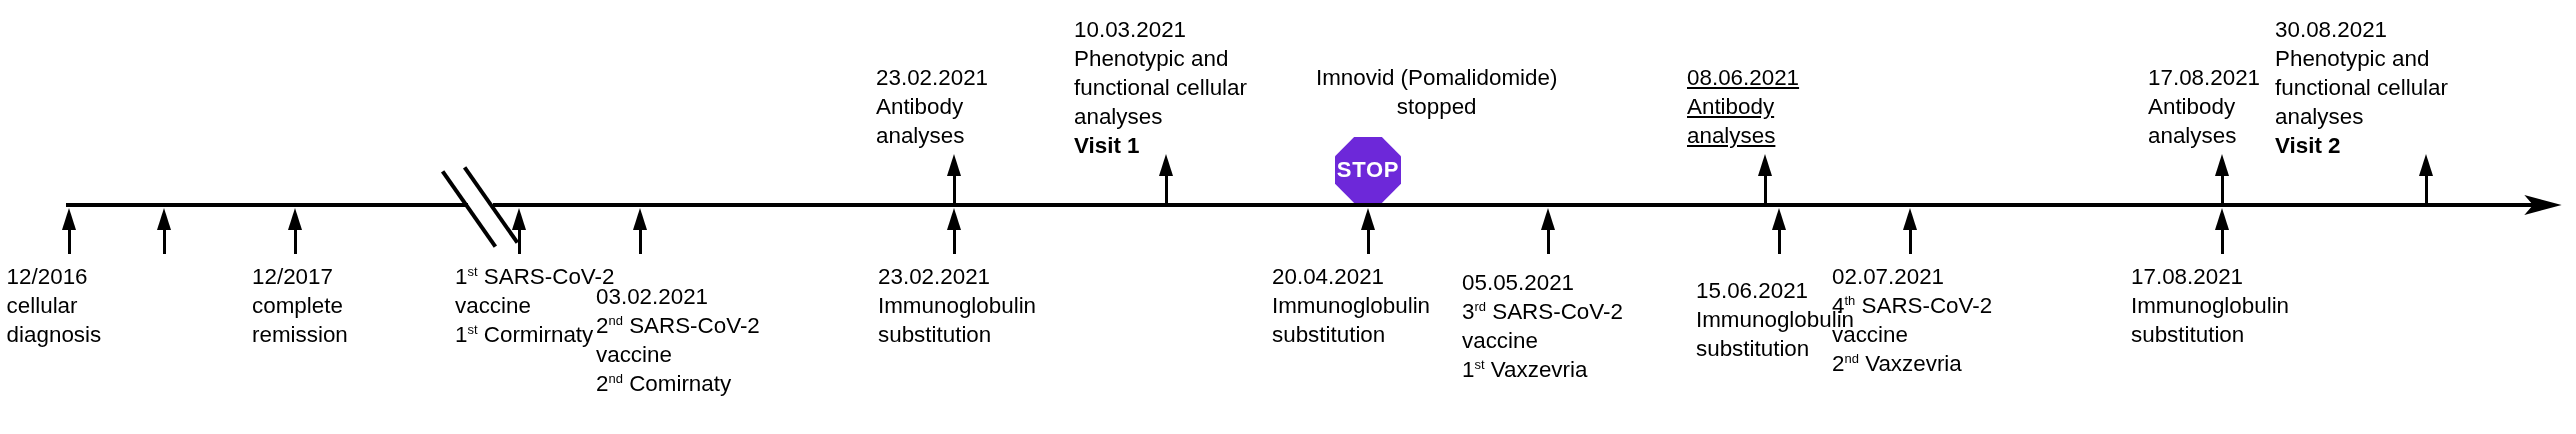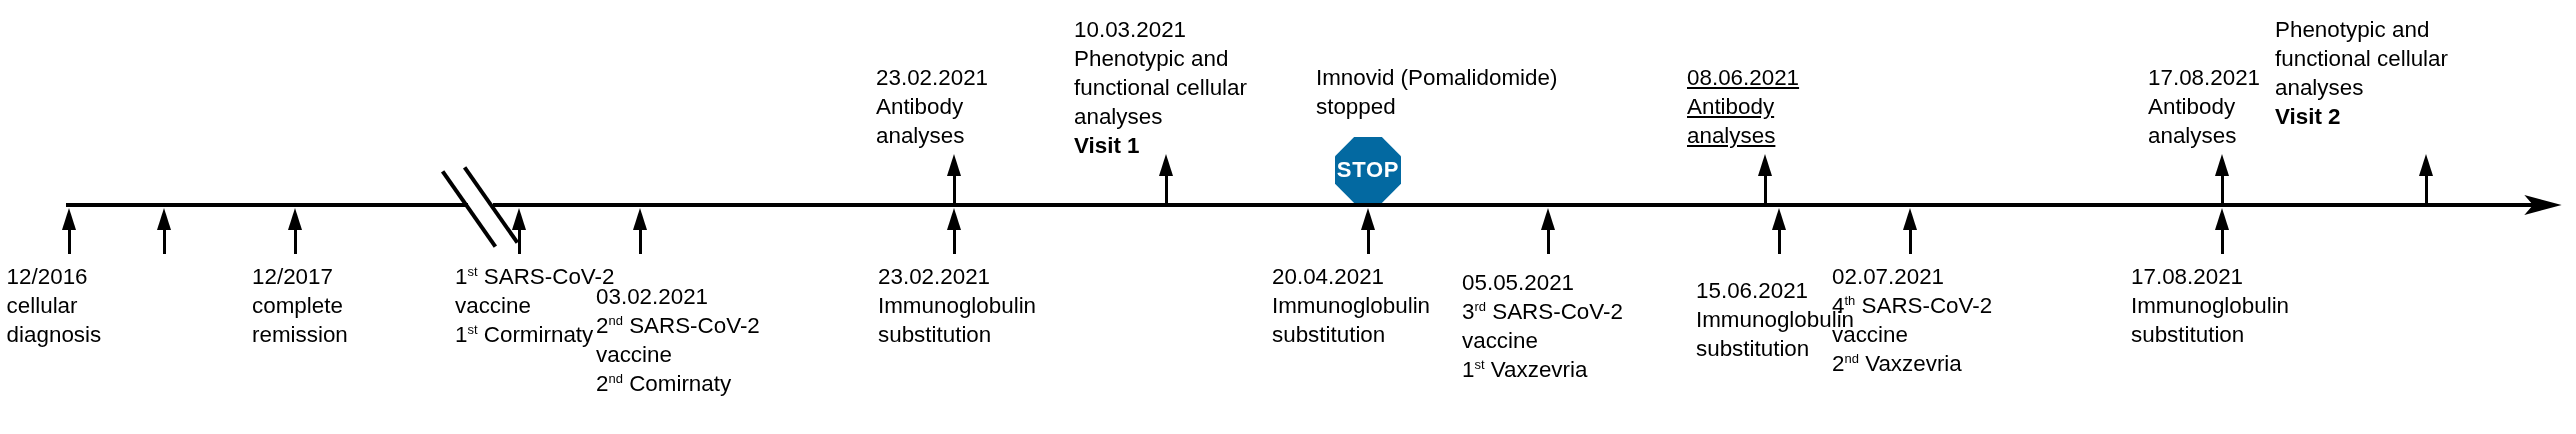--- a/index.html
+++ b/index.html
@@ -37,21 +37,21 @@
 <div class="canvas">
 
   <div class="tl-seg" style="left:66px;width:402px;"></div>
   <div class="tl-seg" style="left:493px;width:2040px;"></div>
   <div class="tl-break" style="left:467px;top:163px;"></div>
   <div class="tl-break" style="left:489px;top:159px;"></div>
   <svg class="end-arrow" viewBox="0 0 60 36">
     <path d="M2 3 L58 18 L2 33 L15 18 Z" fill="#000"></path>
   </svg>
 
-  <div class="stop" style="background: #0369a1; color: rgb(255, 255, 255);">
+  <div class="stop" style="background: #6d28d9; color: rgb(255, 255, 255);">
     <span>STOP</span>
   </div>
 
 <div class="event below" style="left: 6.6px; top: 262px;">
       <div>12/2016</div>
       <div>cellular</div>
       <div>diagnosis</div>
     </div>
     <div class="arrow below" style="left: 62px;">
       <div class="head"></div>
@@ -111,21 +111,21 @@
       <div>10.03.2021</div>
       <div>Phenotypic and</div>
       <div>functional cellular</div>
       <div>analyses</div>
       <div><b>Visit 1</b></div>
     </div>
     <div class="arrow above" style="left: 1159px;">
       <div class="head"></div>
       <div class="stem"></div>
     </div>
-    <div class="event above" style="left: 1316px; top: 63px;">
+    <div class="event above" style="left: 1316px; top: 63px; text-align: center;">
       <div>Imnovid (Pomalidomide)</div>
       <div>stopped</div>
     </div>
     <div class="event below" style="left: 1272px; top: 262px;">
       <div>20.04.2021</div>
       <div>Immunoglobulin</div>
       <div>substitution</div>
     </div>
     <div class="arrow below" style="left: 1361px;">
       <div class="head"></div>
@@ -181,20 +181,21 @@
     <div class="event below" style="left: 2131px; top: 262px;">
       <div>17.08.2021</div>
       <div>Immunoglobulin</div>
       <div>substitution</div>
     </div>
     <div class="arrow below" style="left: 2215px;">
       <div class="head"></div>
       <div class="stem"></div>
     </div>
     <div class="event above" style="left: 2275px; top: 14.5px;">
+      <div>30.08.2021</div>
       <div>Phenotypic and</div>
       <div>functional cellular</div>
       <div>analyses</div>
       <div><b>Visit 2</b></div>
     </div>
     <div class="arrow above" style="left: 2419px;">
       <div class="head"></div>
       <div class="stem"></div>
     </div>
   </div>

